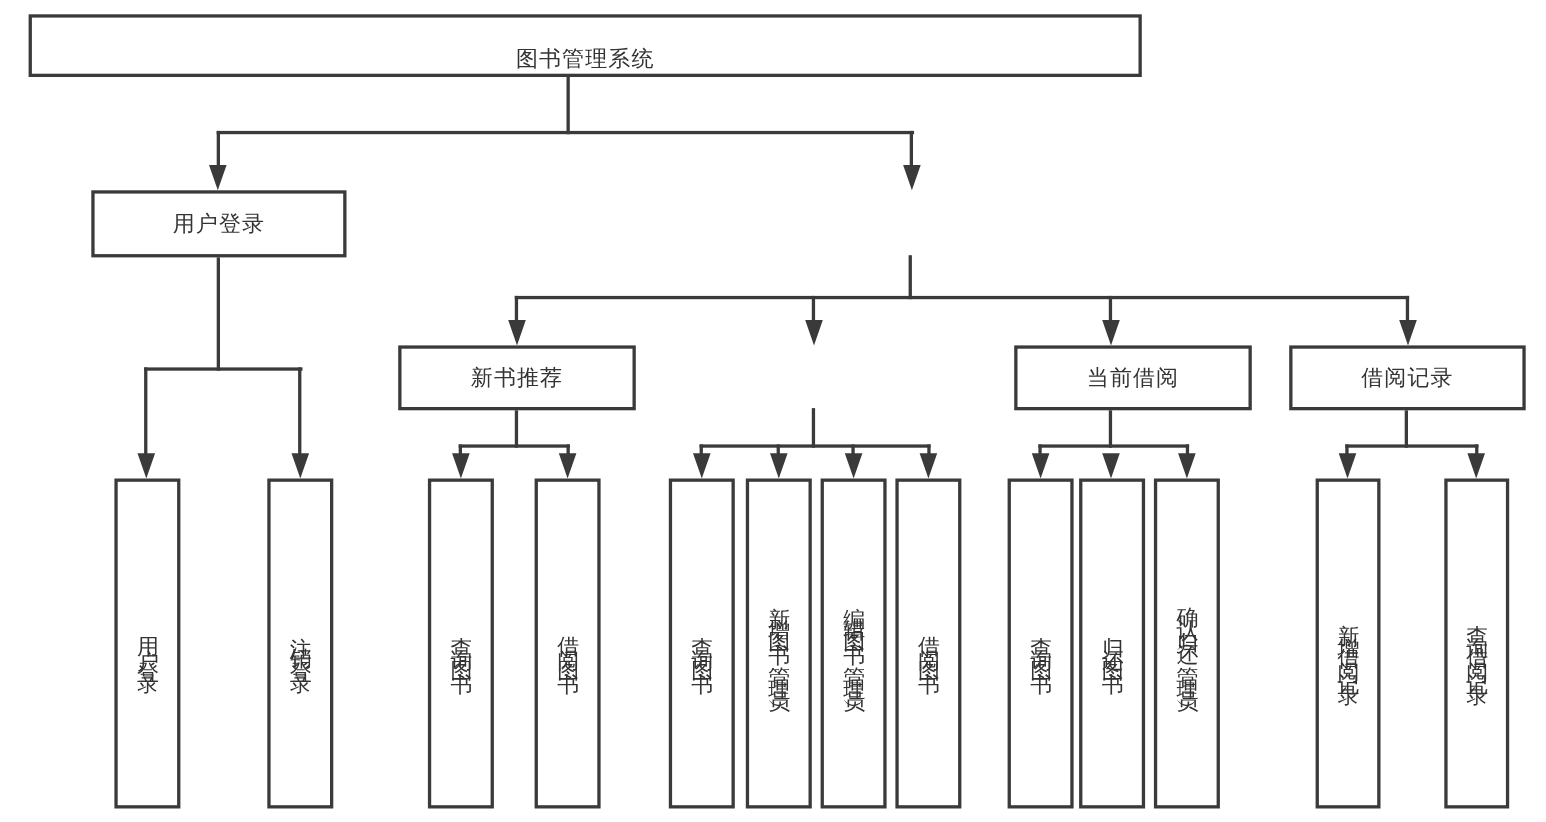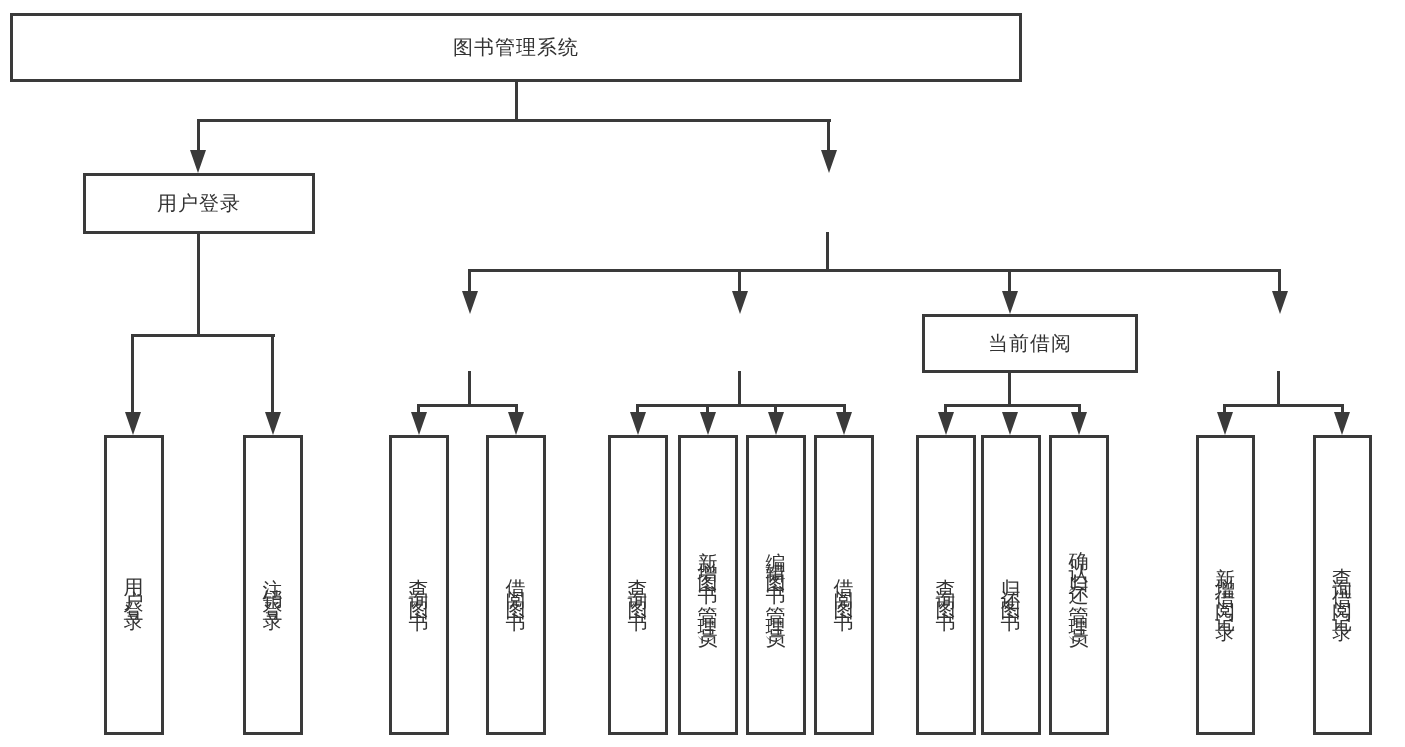--- a/index.html
+++ b/index.html
@@ -33,21 +33,21 @@
     position:absolute; left:1183px; top:716px; z-index:4;
     font-size:19px; color:#a6a6a6; letter-spacing:0.5px;
     white-space:nowrap;
   }
 </style>
 </head>
 <body>
 
 <div id="stage">
 
-  <div class="box" style="left:10px; top:13px; width:1012px; height:69px;">
+  <div class="box" style="left:26px; top:13px; width:1012px; height:57px;align-items:flex-end;">
     <span>图书管理系统</span>
   </div>
 
   <div class="vline" style="left:515px; top:66px;  height:56px;"></div>
   <div class="hline" style="left:197px; top:119px; width:634px;"></div>
   <div class="vline" style="left:197px; top:119px; height:36px;"></div>
   <div class="vline" style="left:827px; top:119px; height:36px;"></div>
   <div class="arrow" style="left:190px; top:150px;"></div>
   <div class="arrow" style="left:821px; top:150px;"></div>
 
@@ -66,22 +66,28 @@
   <div class="hline" style="left:468px; top:269px; width:813px;"></div>
   <div class="vline" style="left:468px;  top:269px; height:26px;"></div>
   <div class="vline" style="left:738px;  top:269px; height:26px;"></div>
   <div class="vline" style="left:1008px; top:269px; height:26px;"></div>
   <div class="vline" style="left:1278px; top:269px; height:26px;"></div>
   <div class="arrow" style="left:462px;  top:291px;"></div>
   <div class="arrow" style="left:732px;  top:291px;"></div>
   <div class="arrow" style="left:1002px; top:291px;"></div>
   <div class="arrow" style="left:1272px; top:291px;"></div>
 
+  <div class="box" style="left:362px; top:314px; width:216px; height:59px;">
+    <span>新书推荐</span>
+  </div>
   <div class="box" style="left:902px; top:314px; width:216px; height:59px;margin-left:20px;">
     <span>当前借阅</span>
+  </div>
+  <div class="box" style="left:1172px; top:314px; width:215px; height:59px;">
+    <span>借阅记录</span>
   </div>
 
   <div class="vline" style="left:468px; top:371px; height:36px;"></div>
   <div class="hline" style="left:417px; top:404px; width:101px;"></div>
   <div class="vline" style="left:417px; top:404px; height:12px;"></div>
   <div class="vline" style="left:515px; top:404px; height:12px;"></div>
   <div class="arrow" style="left:411px; top:412px;"></div>
   <div class="arrow" style="left:508px; top:412px;"></div>
 
   <div class="vline" style="left:738px; top:371px; height:36px;"></div>

